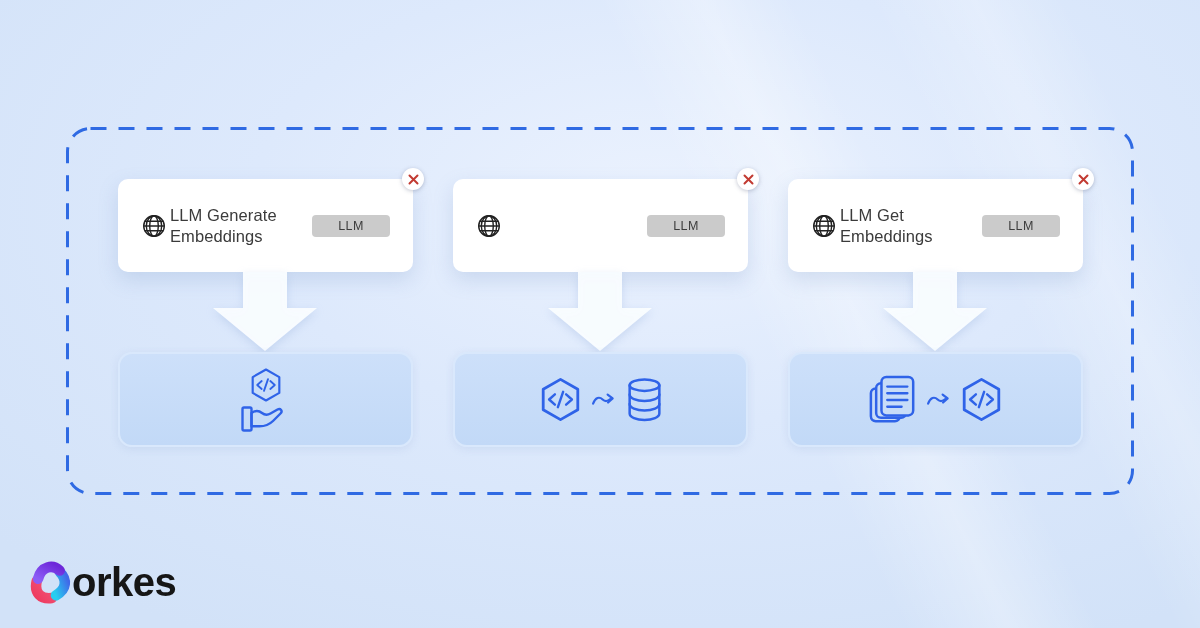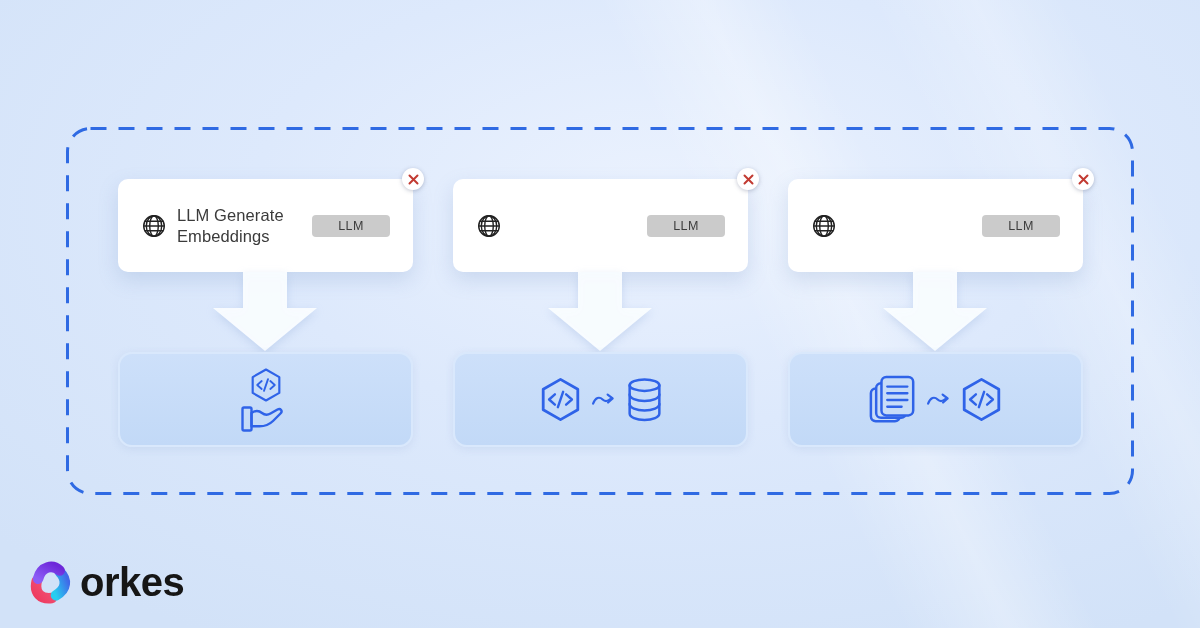--- a/index.html
+++ b/index.html
@@ -21,21 +21,21 @@
   .col-1{left:118px}.col-2{left:453px}.col-3{left:788px}
 
   .task-card{
     position:absolute;top:0;left:0;width:295px;height:93px;
     background:#ffffff;border-radius:10px;
     box-shadow:0 8px 20px rgba(110,140,190,.22);
     display:flex;align-items:center;
   }
   .task-icon{margin-left:24px;flex:0 0 auto;display:flex;}
   .task-title{
-    margin-left:11px;width:150px;
+    margin-left:4px;width:150px;
     font-size:16.5px;line-height:21px;font-weight:500;color:#3b3b3b;
     letter-spacing:.1px;
   }
   .task-badge{
     position:absolute;right:23px;top:50%;transform:translateY(-50%);
     background:#cbcbcb;color:#3c3c3c;border-radius:4px;
     font-size:12.5px;font-weight:500;letter-spacing:.5px;
     padding:4px 26px;
   }
   .close-btn{
@@ -52,21 +52,21 @@
   .result-box{
     position:absolute;top:173px;left:0;width:295px;height:95px;
     box-sizing:border-box;
     background:linear-gradient(180deg,#cde0fa 0%,#c2d9f7 100%);
     border:2px solid #d9e8fc;border-radius:14px;
     box-shadow:0 2px 8px rgba(140,165,210,.20);
     display:flex;align-items:center;justify-content:center;gap:10px;
   }
   .stack{display:flex;flex-direction:column;align-items:center;gap:3px;}
 
-  .logo{position:absolute;left:28px;top:560px;display:flex;align-items:center;gap:8px;}
+  .logo{position:absolute;left:28px;top:560px;display:flex;align-items:center;gap:0;}
   .logo-text{font-size:40px;font-weight:700;color:#161616;letter-spacing:-.5px;line-height:1;}
 </style>
 </head>
 <body>
 
 <div class="canvas">
   <div class="streaks"></div>
 
   <svg class="group-outline" width="1068" height="368">
     <rect x="1.5" y="1.5" width="1065" height="365" rx="23" fill="none" stroke="#2f6ae3" stroke-width="3" stroke-dasharray="16 12"></rect>
@@ -154,20 +154,21 @@
   <div class="column col-3">
     <div class="task-card">
       <span class="task-icon">
         <svg width="24" height="24" viewBox="0 0 24 24" fill="none" stroke="#222222" stroke-width="1.4">
           <circle cx="12" cy="12" r="10.3"></circle>
           <ellipse cx="12" cy="12" rx="4.3" ry="10.3"></ellipse>
           <ellipse cx="12" cy="12" rx="7.7" ry="10.3"></ellipse>
           <path d="M2.6,7.2 H21.4 M1.7,12 H22.3 M2.6,16.8 H21.4"></path>
         </svg>
       </span>
+      <div class="task-title">LLM Get Embeddings</div>
       <span class="task-badge">LLM</span>
       <button class="close-btn">
         <svg width="11" height="11" viewBox="0 0 11 11">
           <path d="M1.5,1.5 L9.5,9.5 M9.5,1.5 L1.5,9.5" stroke="#c23a31" stroke-width="2" stroke-linecap="round"></path>
         </svg>
       </button>
     </div>
 
     <svg class="flow-arrow" width="120" height="80">
       <polygon points="38,0 82,0 82,36 112,36 60,79 8,36 38,36" fill="#fafdff" opacity="0.95"></polygon>

